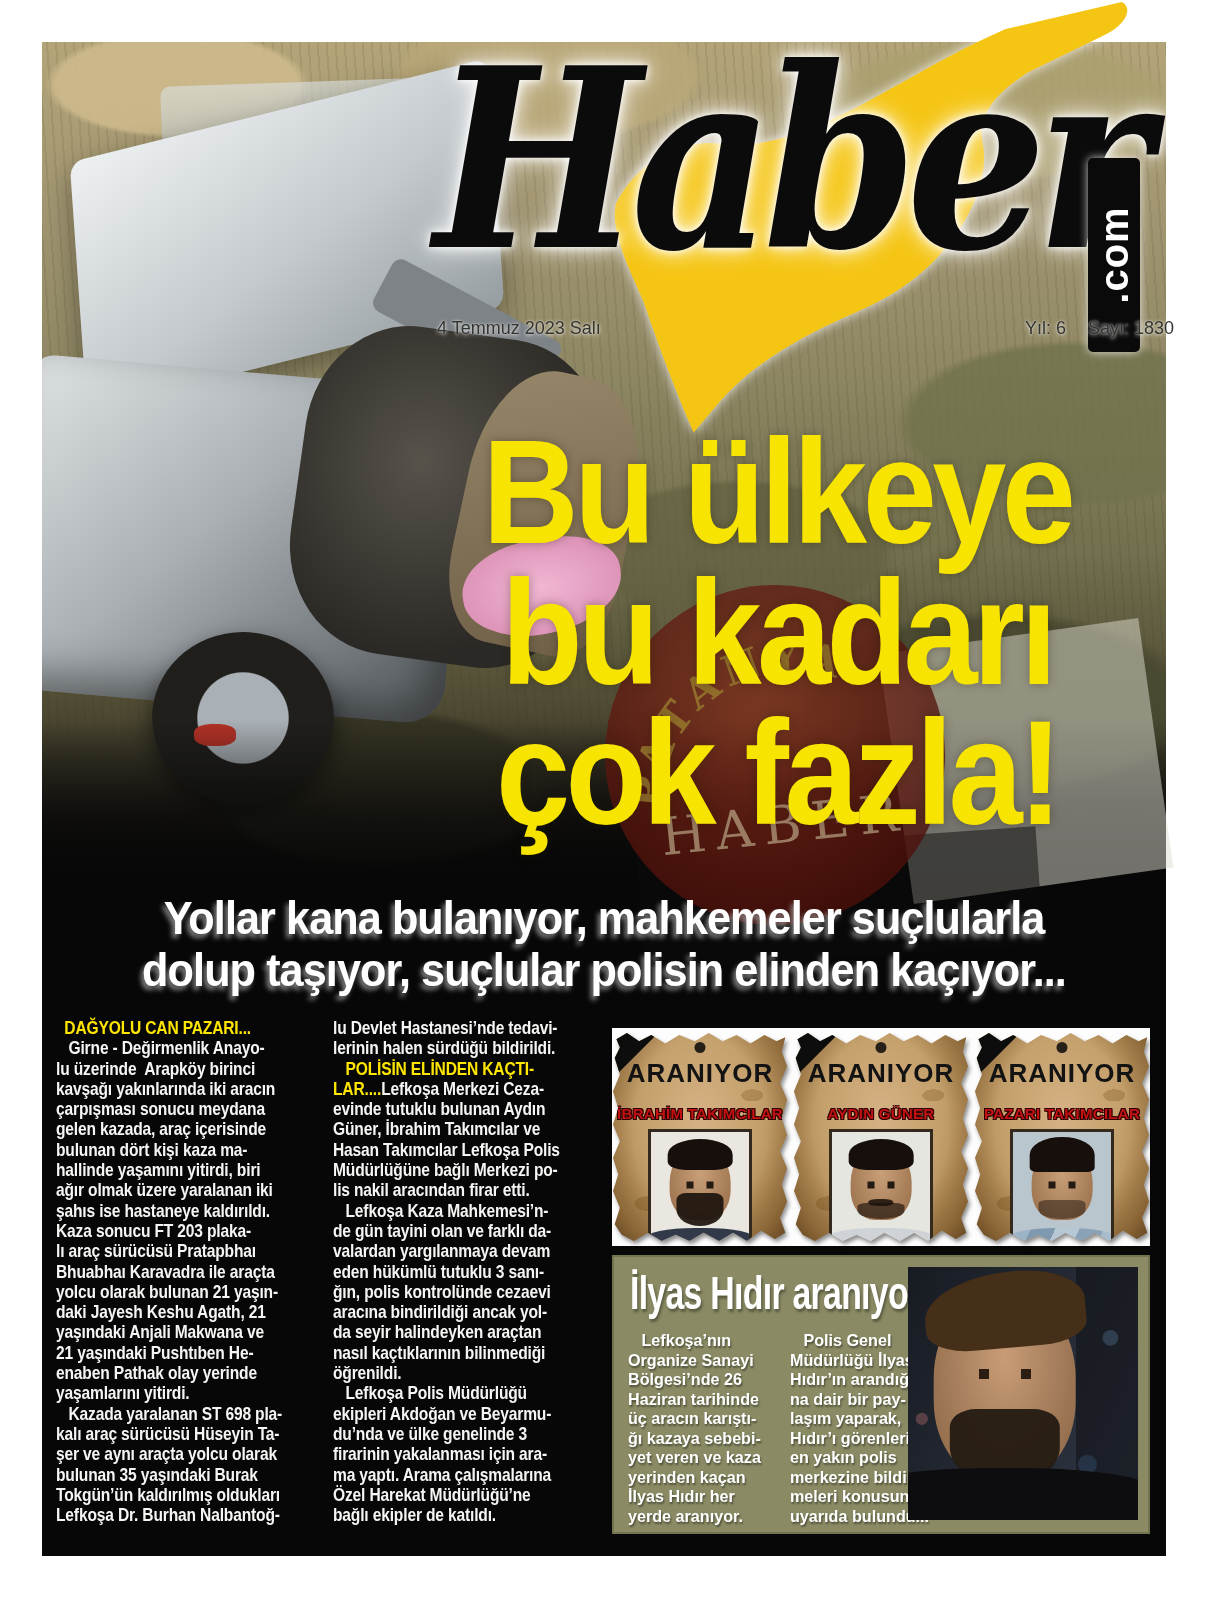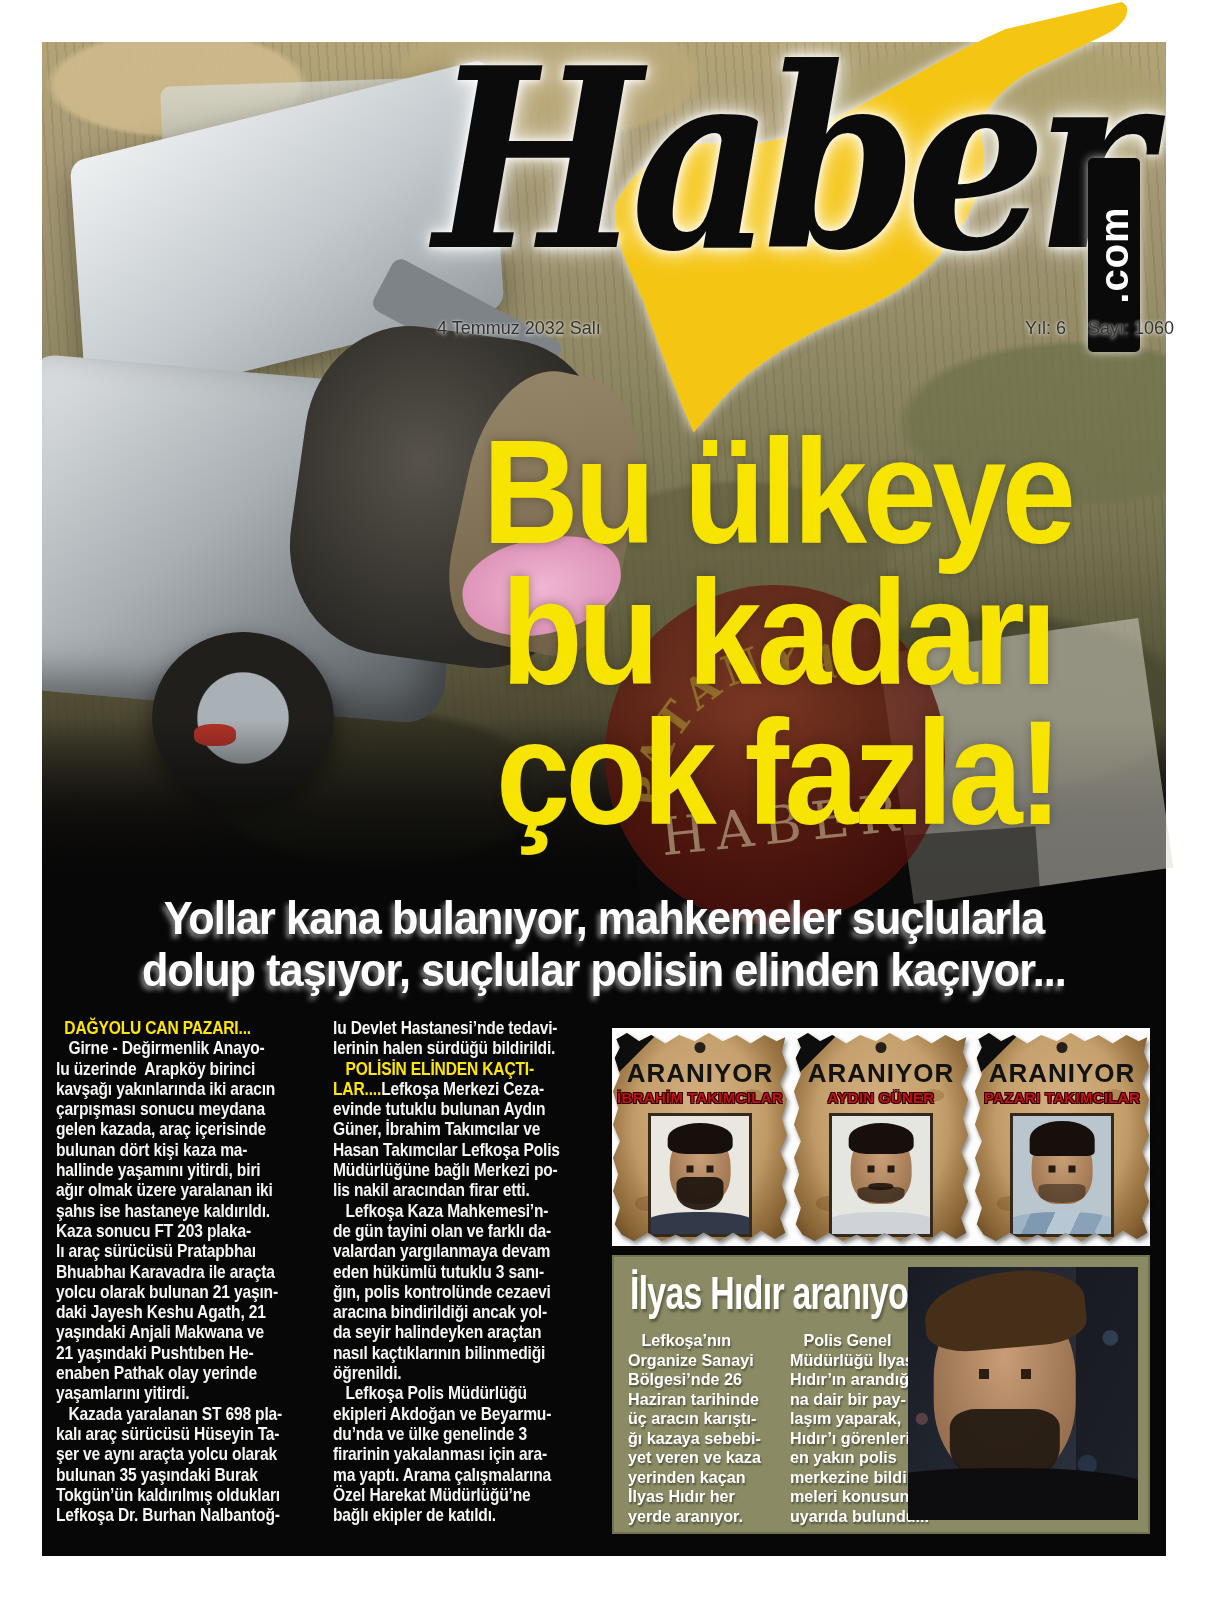--- a/index.html
+++ b/index.html
@@ -100,21 +100,21 @@
       radial-gradient(ellipse at 50% 40%, #d6b184 0%, #c4a06c 48%, #a9834f 82%, #8f6c3e 100%);
     clip-path:polygon(2% 3%,8% 0%,15% 4%,22% 1%,30% 5%,38% 1%,47% 4%,55% 0%,63% 4%,71% 1%,79% 5%,87% 1%,94% 4%,99% 2%,97% 9%,100% 16%,96% 24%,100% 32%,97% 41%,100% 49%,96% 57%,100% 65%,97% 73%,100% 81%,96% 89%,99% 96%,93% 99%,85% 95%,77% 100%,69% 96%,61% 100%,52% 96%,44% 100%,36% 97%,28% 100%,20% 96%,12% 100%,5% 97%,1% 92%,4% 84%,0% 76%,3% 68%,0% 60%,4% 52%,0% 44%,3% 36%,0% 28%,4% 20%,1% 12%,4% 7%);}
   .poster::after{content:"";position:absolute;inset:0;pointer-events:none;
     background:radial-gradient(ellipse at 50% 45%, transparent 55%, rgba(90,55,15,.4) 85%, rgba(60,35,8,.55) 100%);}
   .curl{position:absolute;top:0;left:0;width:46px;height:40px;z-index:2;
     background:linear-gradient(135deg,#0d0d0d 52%,transparent 53%);}
   .pin{position:absolute;top:9px;left:50%;transform:translateX(-50%);width:11px;height:11px;
     border-radius:50%;background:#262019;z-index:2;}
   .poster-title{position:relative;z-index:1;margin-top:25px;font-size:26px;font-weight:bold;
     letter-spacing:1px;color:#131313;}
-  .poster-name{position:relative;z-index:1;margin-top:0;font-size:15px;font-weight:bold;color:#c41212;
+  .poster-name{position:relative;z-index:1;margin-top:16px;font-size:15px;font-weight:bold;color:#c41212;
     letter-spacing:.3px;
     text-shadow:1px 1px 0 #2a0000,-1px -1px 0 #2a0000,1px -1px 0 #2a0000,-1px 1px 0 #2a0000;}
   .mug{position:relative;z-index:1;margin:7px auto 0;width:98px;height:118px;border:3px solid #33291c;
     overflow:hidden;background:#e9e7e0;}
   .mug .head{position:absolute;left:50%;top:13%;width:62%;height:62%;transform:translateX(-50%);
     background:radial-gradient(ellipse at 50% 35%,#c99f78,#9e7450 85%);border-radius:48% 48% 40% 40%;}
   .mug .hair{position:absolute;left:50%;top:6%;width:66%;height:26%;transform:translateX(-50%);
     background:#170f0b;border-radius:55% 55% 30% 30%;}
   .mug .eyes{position:absolute;top:44%;left:50%;width:2px;height:2px;
     box-shadow:-11px 0 0 2.5px #241a12,9px 0 0 2.5px #241a12;}
@@ -199,22 +199,22 @@
       <path d="M 5 37 C 9 29 17 25 24 26 C 33 27 41 23 49 19 C 58 14 66 9 75 5 L 96 0
                C 98 1 97 4 93 6 L 79 13 C 73 17 70 21 71 26 C 72 31 70 37 66 43
                C 61 50 55 54 48 57 C 39 61 30 66 24 73 L 19 79 C 16 72 13 64 10 55
                C 7 48 4 42 5 37 Z" fill="#f5c513"></path>
     </svg>
     <div class="haber">Haber</div>
     <div class="combox">
       <span>.com</span>
     </div>
     <div class="dateline">
-      <span class="date">4 Temmuz 2032 Salı</span>
-      <span class="issuegrp"><span>Yıl: 6</span><span class="gap"></span><span>Sayı: 1060</span></span>
+      <span class="date">4 Temmuz 2023 Salı</span>
+      <span class="issuegrp"><span>Yıl: 6</span><span class="gap"></span><span>Sayı: 1830</span></span>
     </div>
 
     <div class="headline">
       <div>Bu ülkeye</div>
       <div>bu kadarı</div>
       <div>çok fazla!</div>
     </div>
 
     <div class="subheadline">
       <div>Yollar kana bulanıyor, mahkemeler suçlularla</div>

